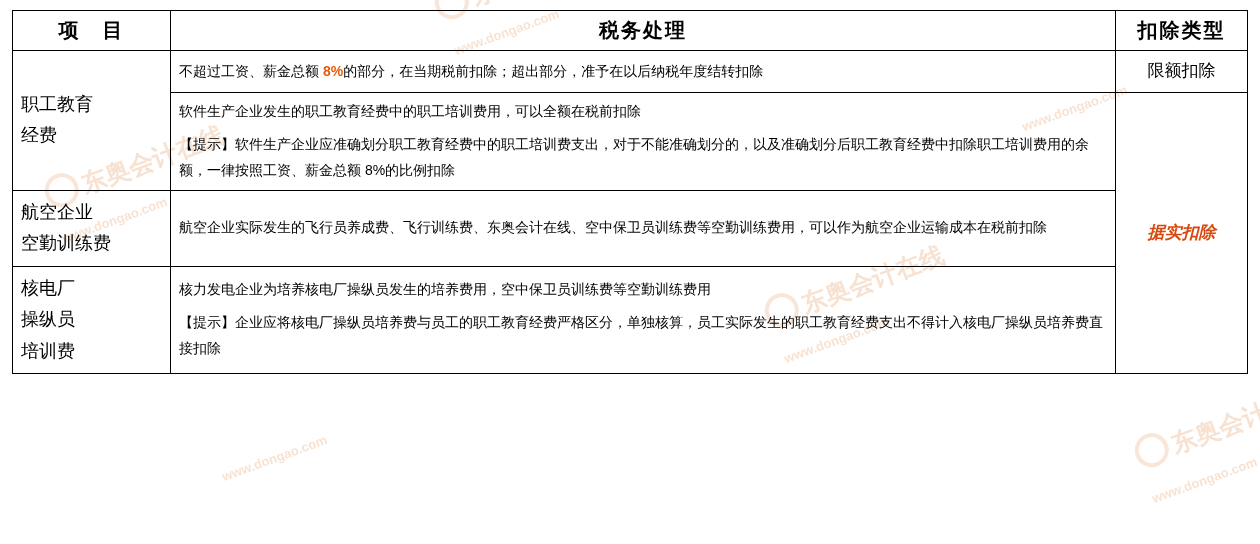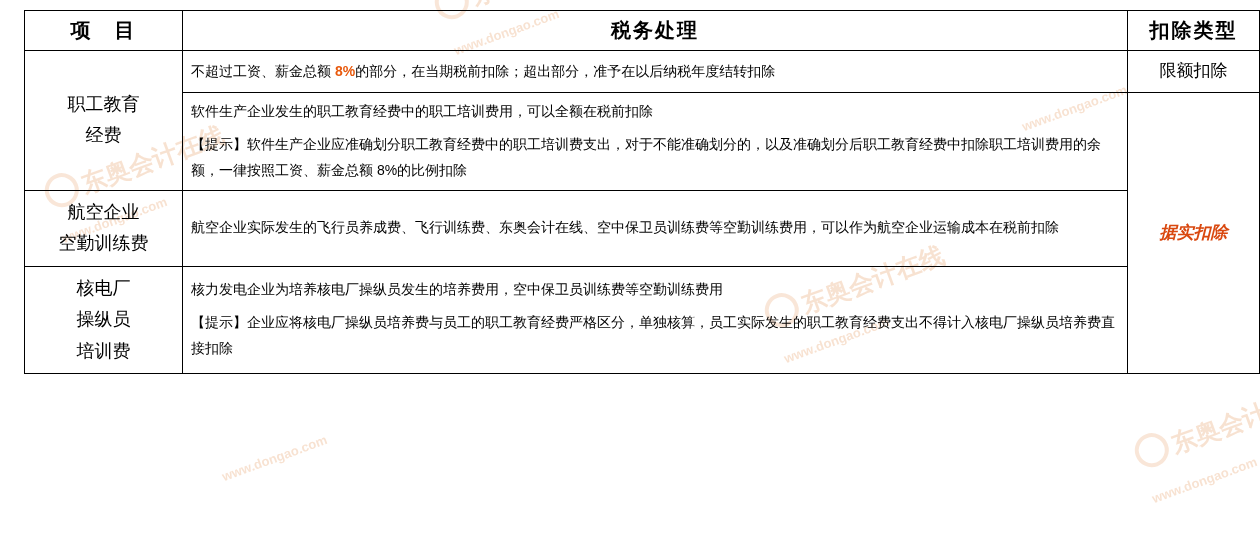--- a/index.html
+++ b/index.html
@@ -42,21 +42,21 @@
     margin-right: 4px;
     opacity: .85;
   }
   .wm-big { font-size: 25px; }
   .wm-small { font-size: 13px; }
 
   
   .sheet {
     position: relative;
     z-index: 10;
-    padding: 10px 12px 0 24px;
+    padding: 10px 12px 0 12px;
     box-sizing: border-box;
   }
   table.tax {
     border-collapse: collapse;
     width: 1236px;
     table-layout: fixed;
     background: transparent;
   }
   table.tax td, table.tax th {
     border: 1px solid #000000;
@@ -70,21 +70,21 @@
     font-size: 20px;
     font-weight: bold;
     letter-spacing: 2px;
     height: 40px;
     padding: 4px 8px;
   }
   .col-item { width: 158px; }
   .col-type { width: 132px; }
 
   td.item {
-    text-align: center;
+    text-align: left;
     font-size: 18px;
     line-height: 1.75;
   }
   td.body {
     font-size: 14px;
     line-height: 1.85;
     text-align: left;
   }
   td.type {
     text-align: center;

